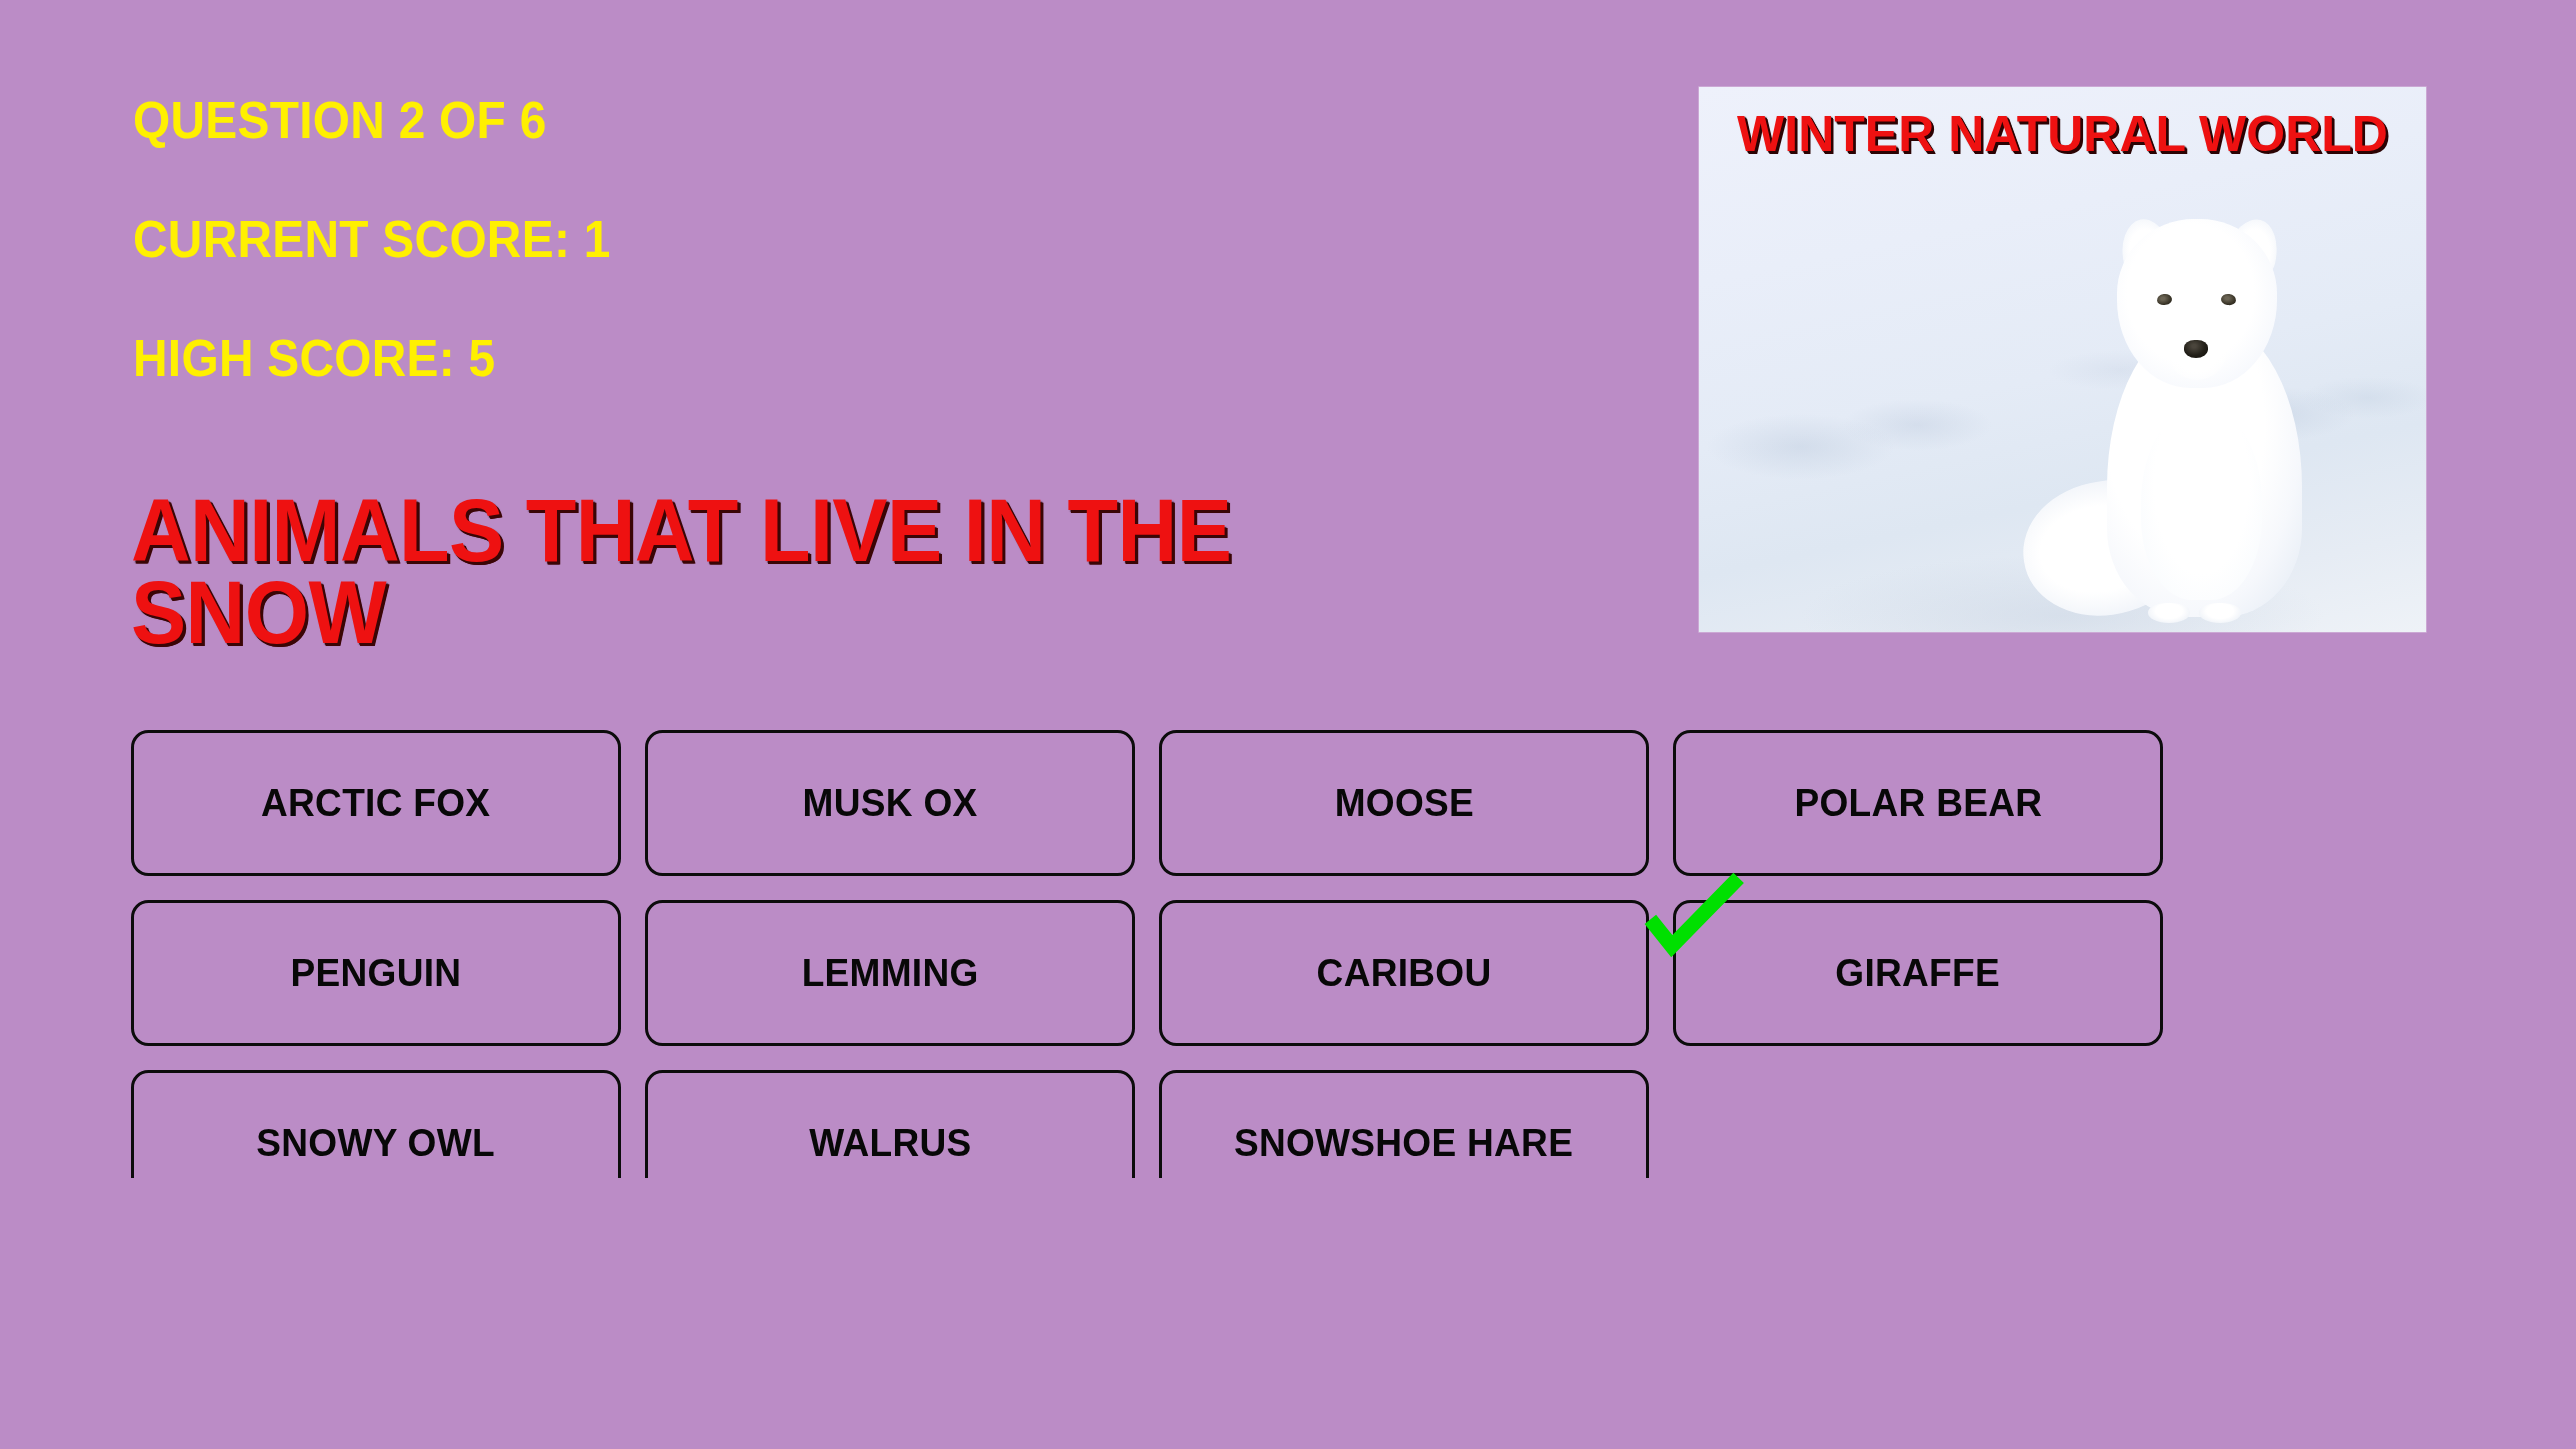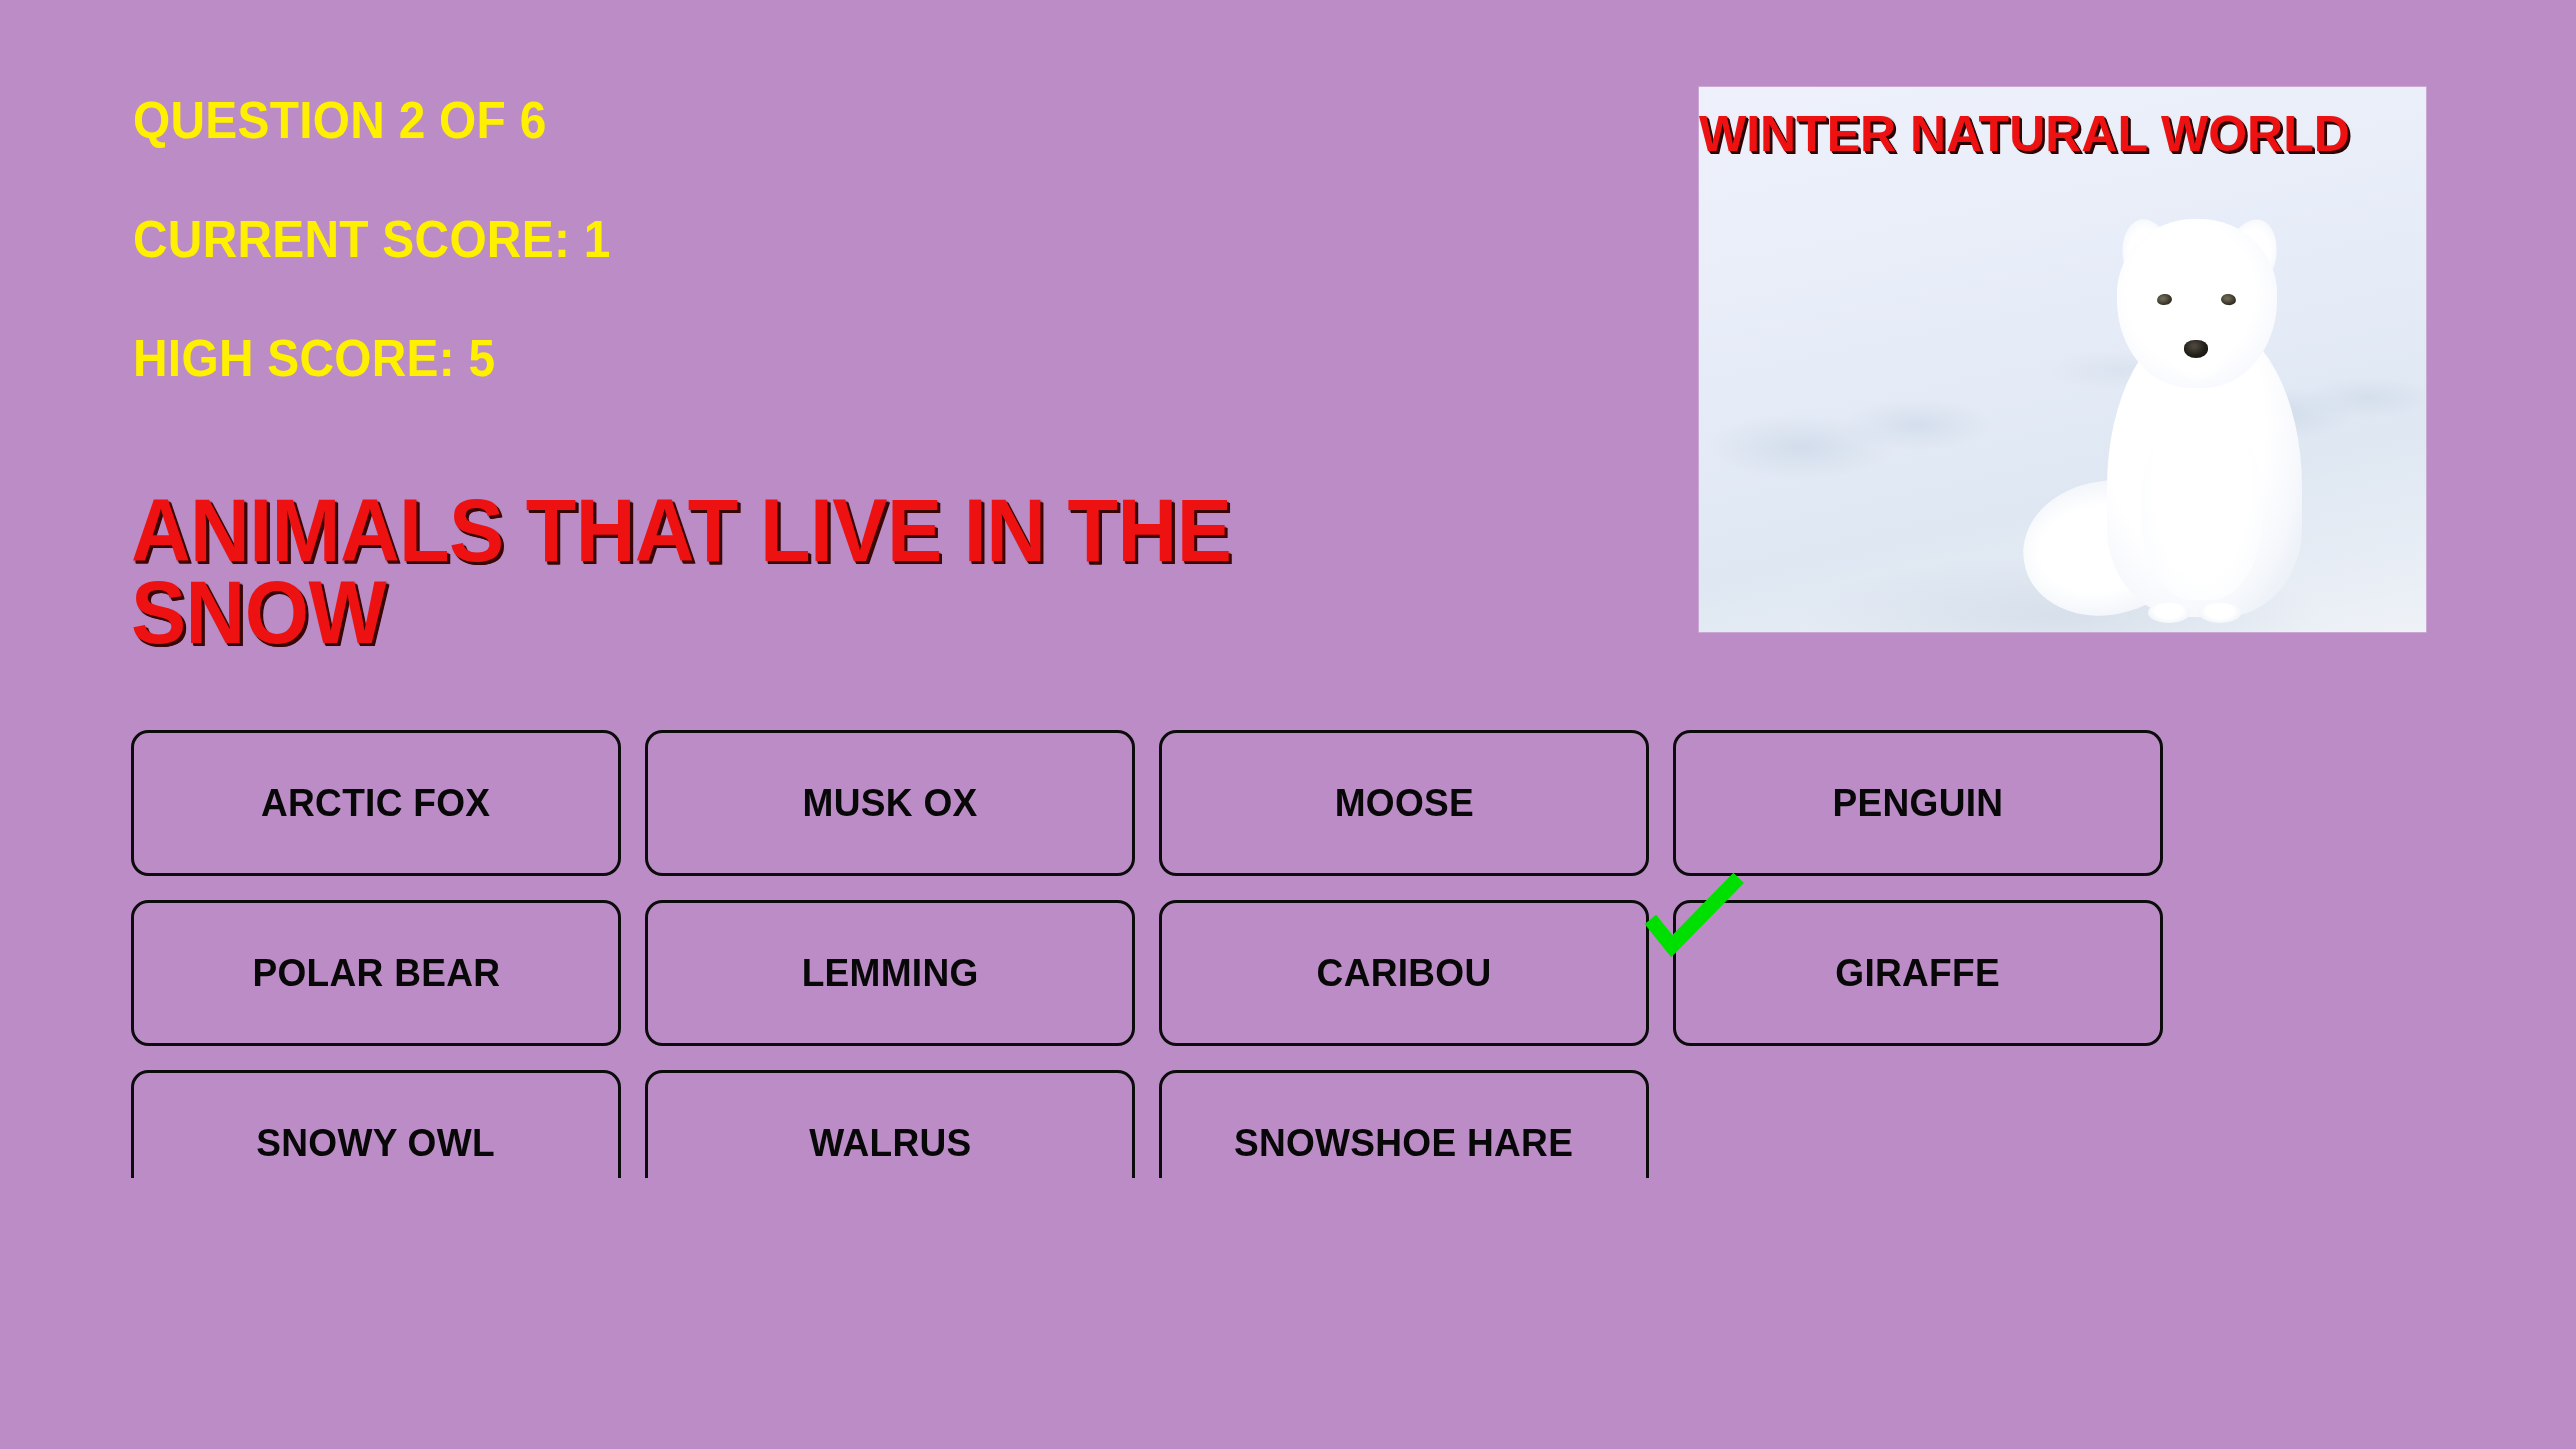--- a/index.html
+++ b/index.html
@@ -76,21 +76,21 @@
       radial-gradient(ellipse 107px 37px at 30% 62%, rgba(175,190,212,0.28), transparent 70%),
       radial-gradient(ellipse 127px 40px at 78% 60%, rgba(176,192,214,0.33), transparent 70%),
       radial-gradient(ellipse 94px 30px at 92% 57%, rgba(180,196,216,0.25), transparent 70%),
       radial-gradient(ellipse 101px 28px at 58% 52%, rgba(185,198,218,0.22), transparent 72%),
       radial-gradient(ellipse 349px 81px at 50% 97%, rgba(196,208,224,0.45), transparent 75%);
   }
   .card-title {
     position: absolute;
     left: 0; right: 0;
     top: 24px;
-    text-align: left;
+    text-align: center;
     color: #ee1111;
     font-family: "Liberation Sans Narrow", "Liberation Sans", sans-serif;
     font-weight: 700;
     font-size: 50px;
     line-height: 0.95;
     letter-spacing: 0px;
     text-shadow:
        2.7px 2.7px 0 #2b0303,
        2px 2px 0 #2b0303,
        1.3px 1.3px 1.3px rgba(10,0,0,0.8);
@@ -273,24 +273,24 @@
       <button class="answer-btn">
         <span>ARCTIC FOX</span>
       </button>
       <button class="answer-btn">
         <span>MUSK OX</span>
       </button>
       <button class="answer-btn">
         <span>MOOSE</span>
       </button>
       <button class="answer-btn">
+        <span>POLAR BEAR</span>
+      </button>
+      <button class="answer-btn">
         <span>PENGUIN</span>
-      </button>
-      <button class="answer-btn">
-        <span>POLAR BEAR</span>
       </button>
       <button class="answer-btn">
         <span>LEMMING</span>
       </button>
       <button class="answer-btn">
         <span>CARIBOU</span>
       </button>
       <button class="answer-btn">
         <span>GIRAFFE</span>
         <svg class="check-mark" viewBox="0 0 160 140">

